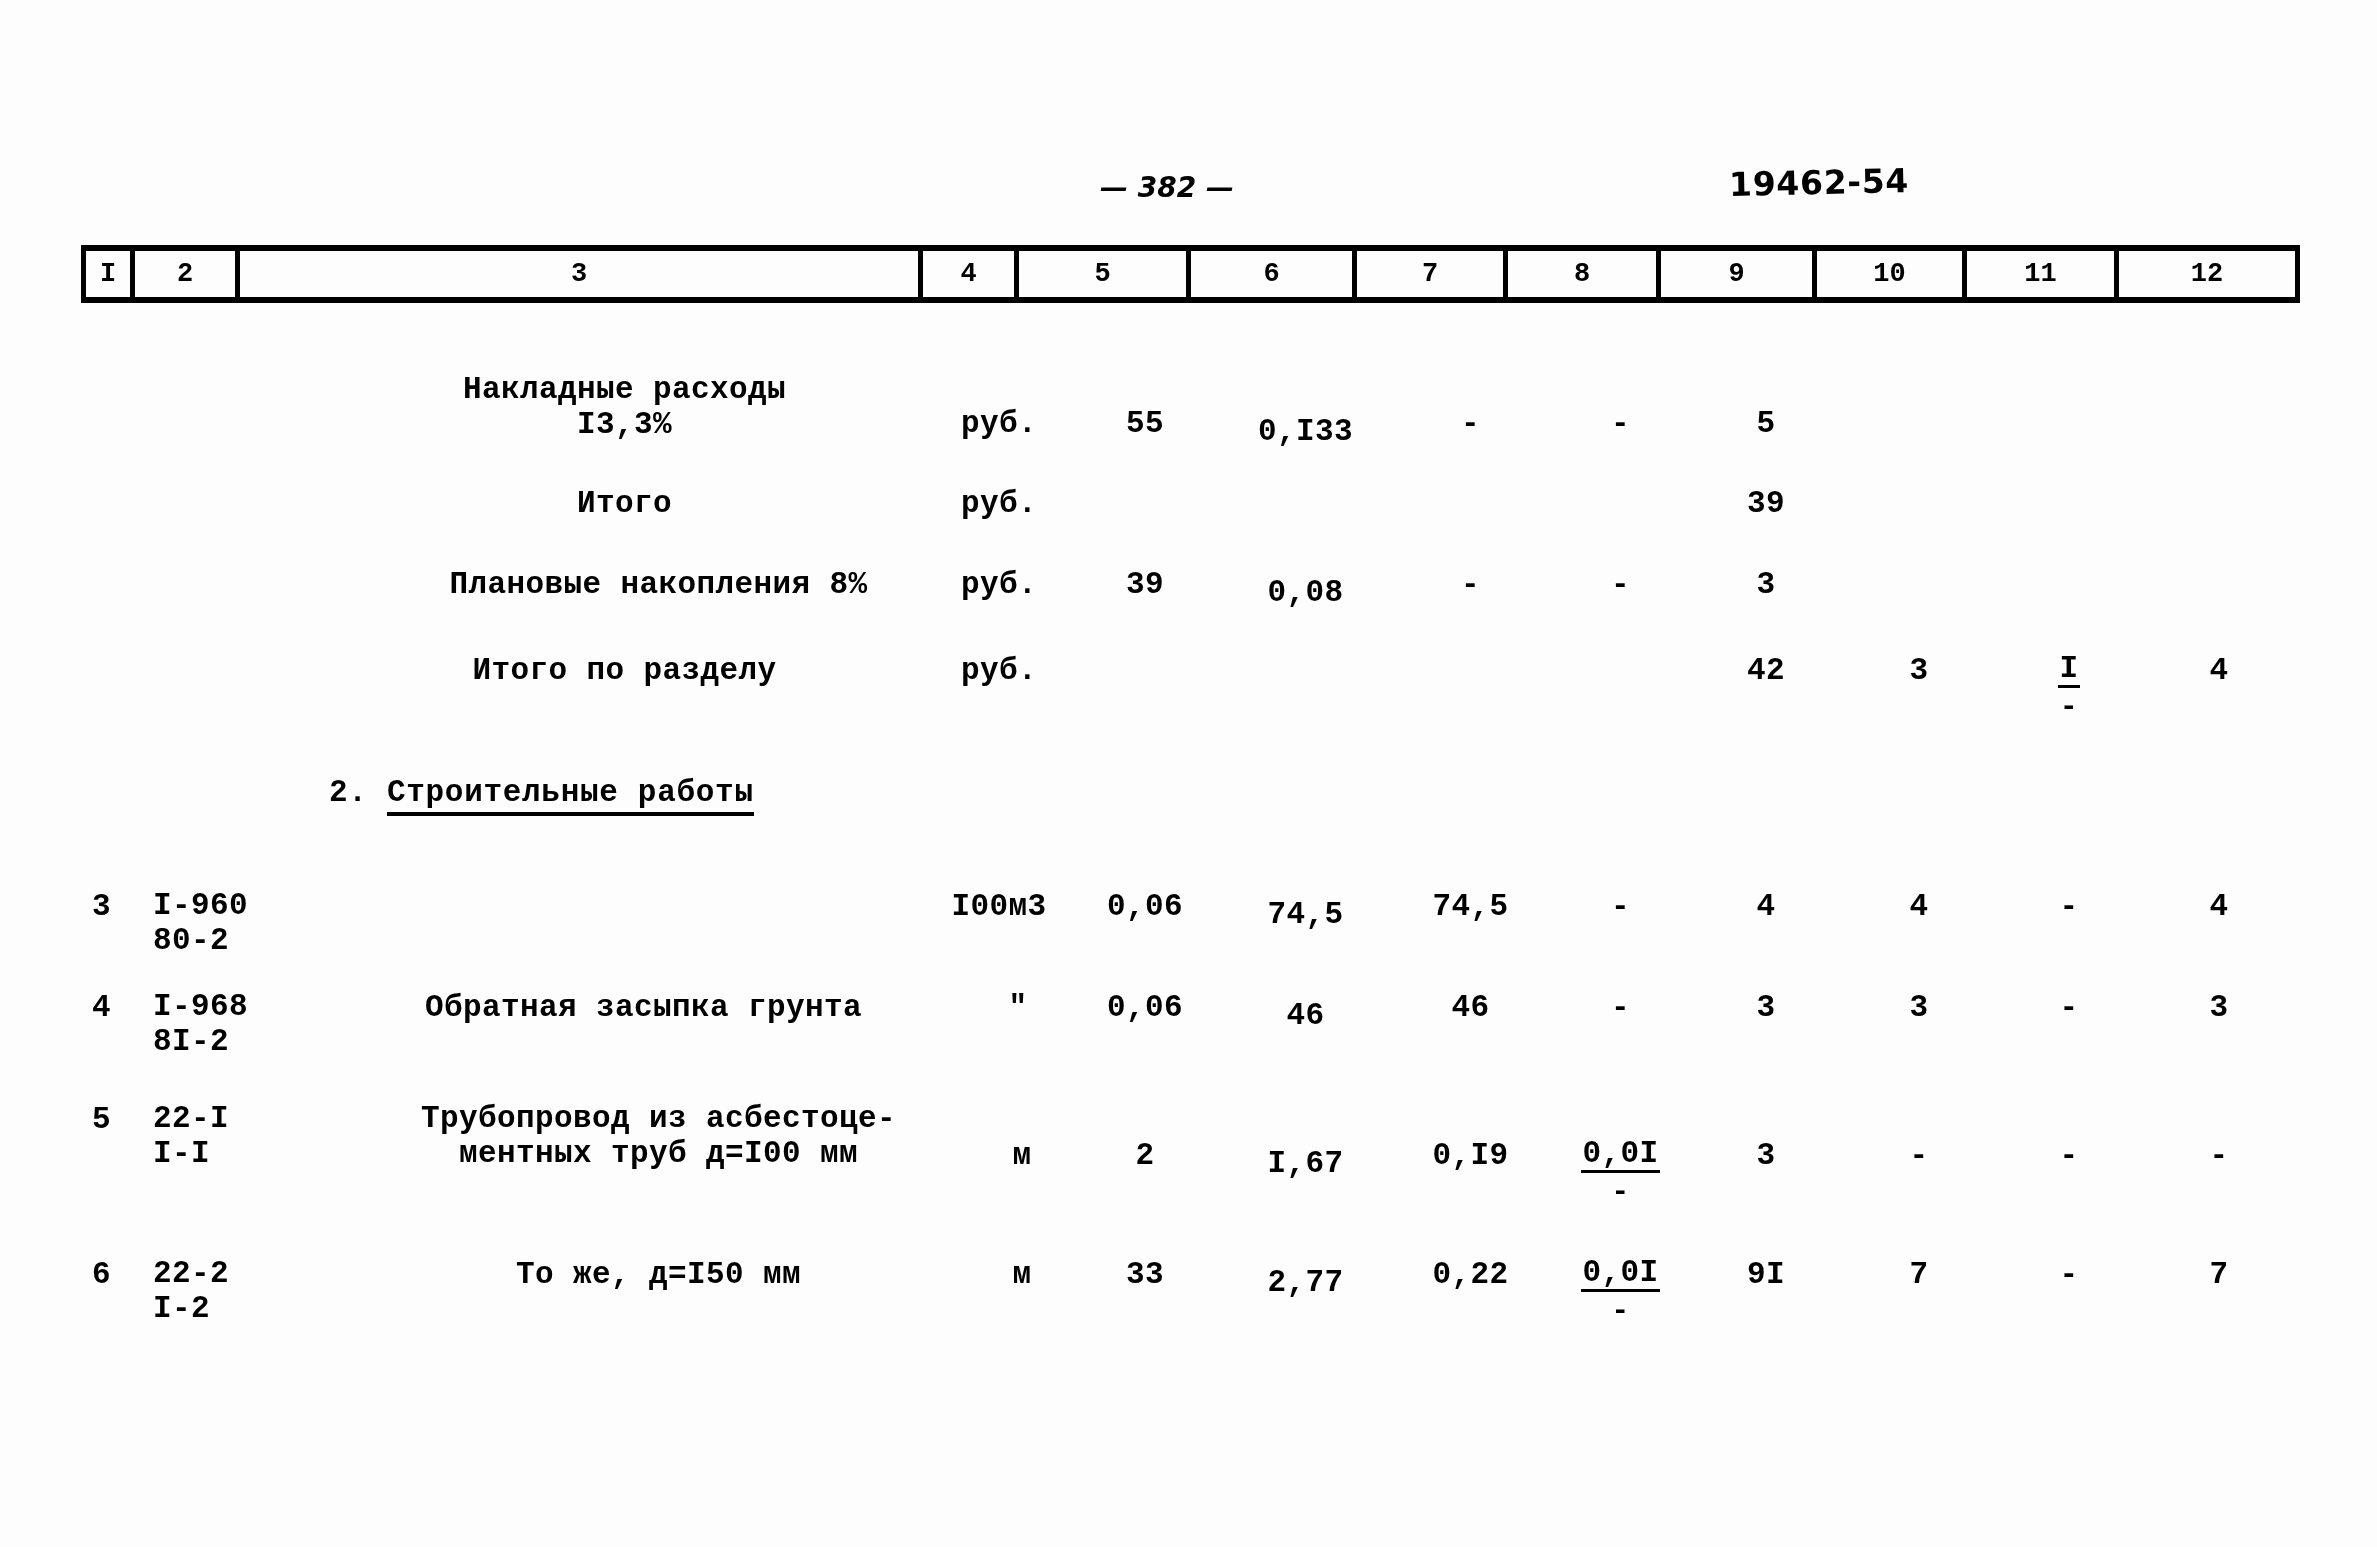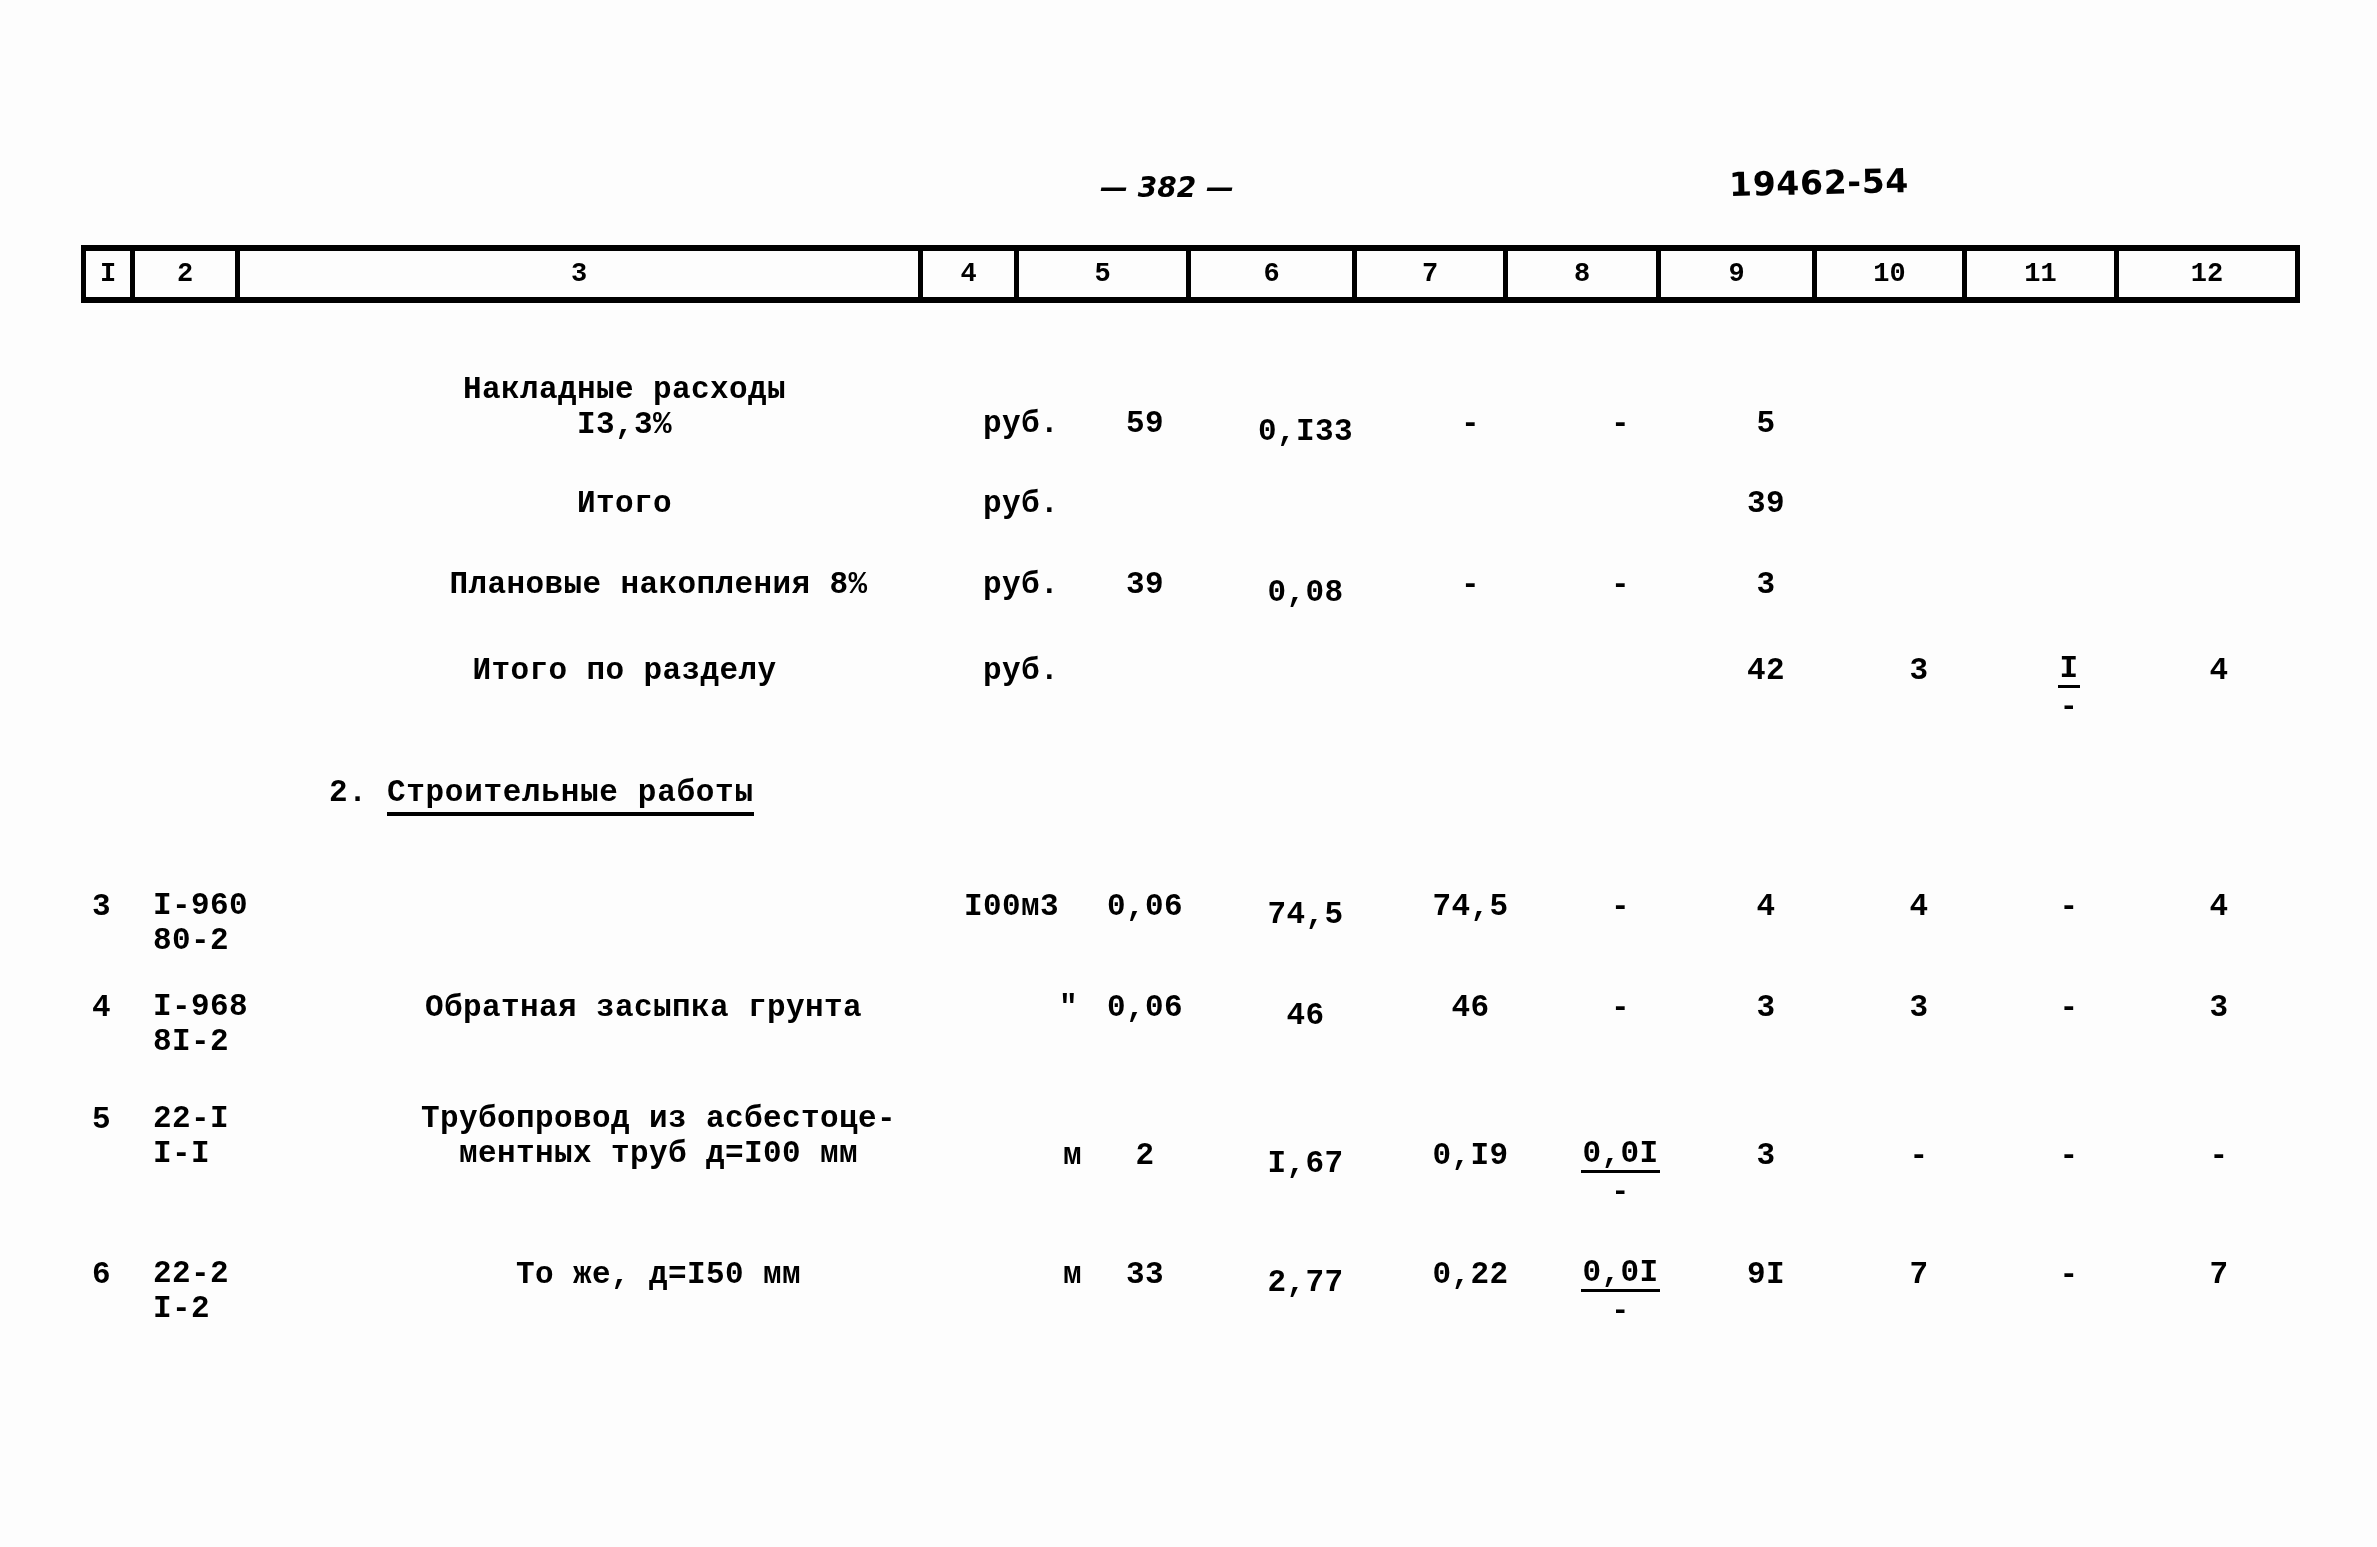--- a/index.html
+++ b/index.html
@@ -96,21 +96,21 @@
     position: absolute;
     top: 0;
     white-space: pre;
   }
   .c2line { line-height: 1.12; }
 
   
   .col1  { left: 79px;  width: 45px;  text-align: center; }
   .col2  { left: 153px;  width: 172px; text-align: left; }
   .col3  { left: 329px;  width: 591px; text-align: center; }
-  .col4  { left: 939px; width: 120px; text-align: right; }
+  .col4  { left: 939px; width: 120px; text-align: center; }
   .col5  { left: 1089px; width: 112px; text-align: center; }
   .col6  { left: 1238px; width: 135px; text-align: center; margin-top: 8px; }
   .col7  { left: 1407px; width: 127px; text-align: center; }
   .col8  { left: 1553px; width: 135px; text-align: center; }
   .col9  { left: 1710px; width: 112px; text-align: center; }
   .col10 { left: 1863px; width: 112px; text-align: center; }
   .col11 { left: 2013px; width: 112px; text-align: center; }
   .col12 { left: 2163px; width: 112px; text-align: center; }
 
   .sect-title {
@@ -163,21 +163,21 @@
     <div class="cell" style="width:153px">8</div>
     <div class="cell" style="width:156px">9</div>
     <div class="cell" style="width:150px">10</div>
     <div class="cell" style="width:152px">11</div>
     <div class="cell" style="flex:1 1 auto">12</div>
   </div>
 
   <div class="row" style="top:373px">
     <div class="c col3 c2line"><span>Накладные расходы</span><br><span>I3,3%</span></div>
     <div class="c col4" style="top:33px">руб.</div>
-    <div class="c col5" style="top:33px">59</div>
+    <div class="c col5" style="top:33px">55</div>
     <div class="c col6" style="top:33px">0,I33</div>
     <div class="c col7" style="top:33px">-</div>
     <div class="c col8" style="top:33px">-</div>
     <div class="c col9" style="top:33px">5</div>
   </div>
 
   <div class="row" style="top:486px">
     <div class="c col3">Итого</div>
     <div class="c col4">руб.</div>
     <div class="c col9">39</div>

